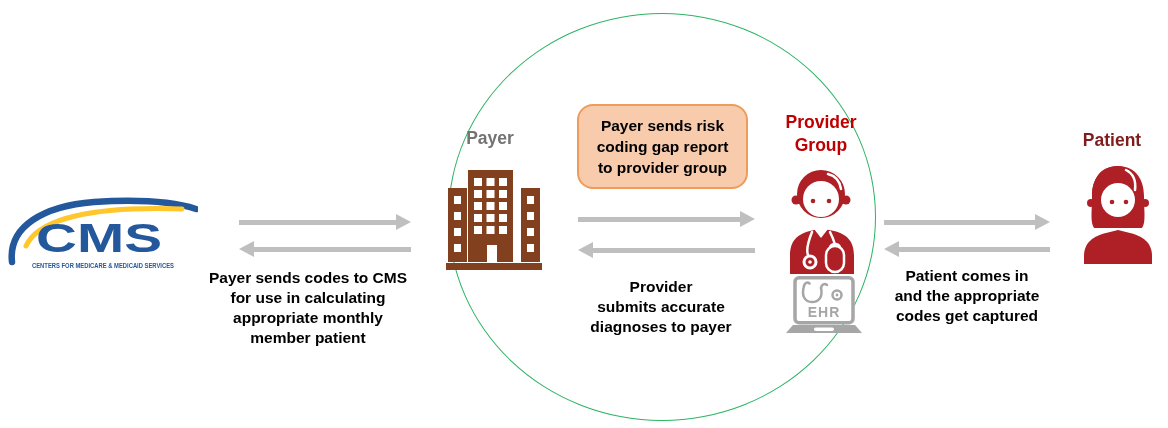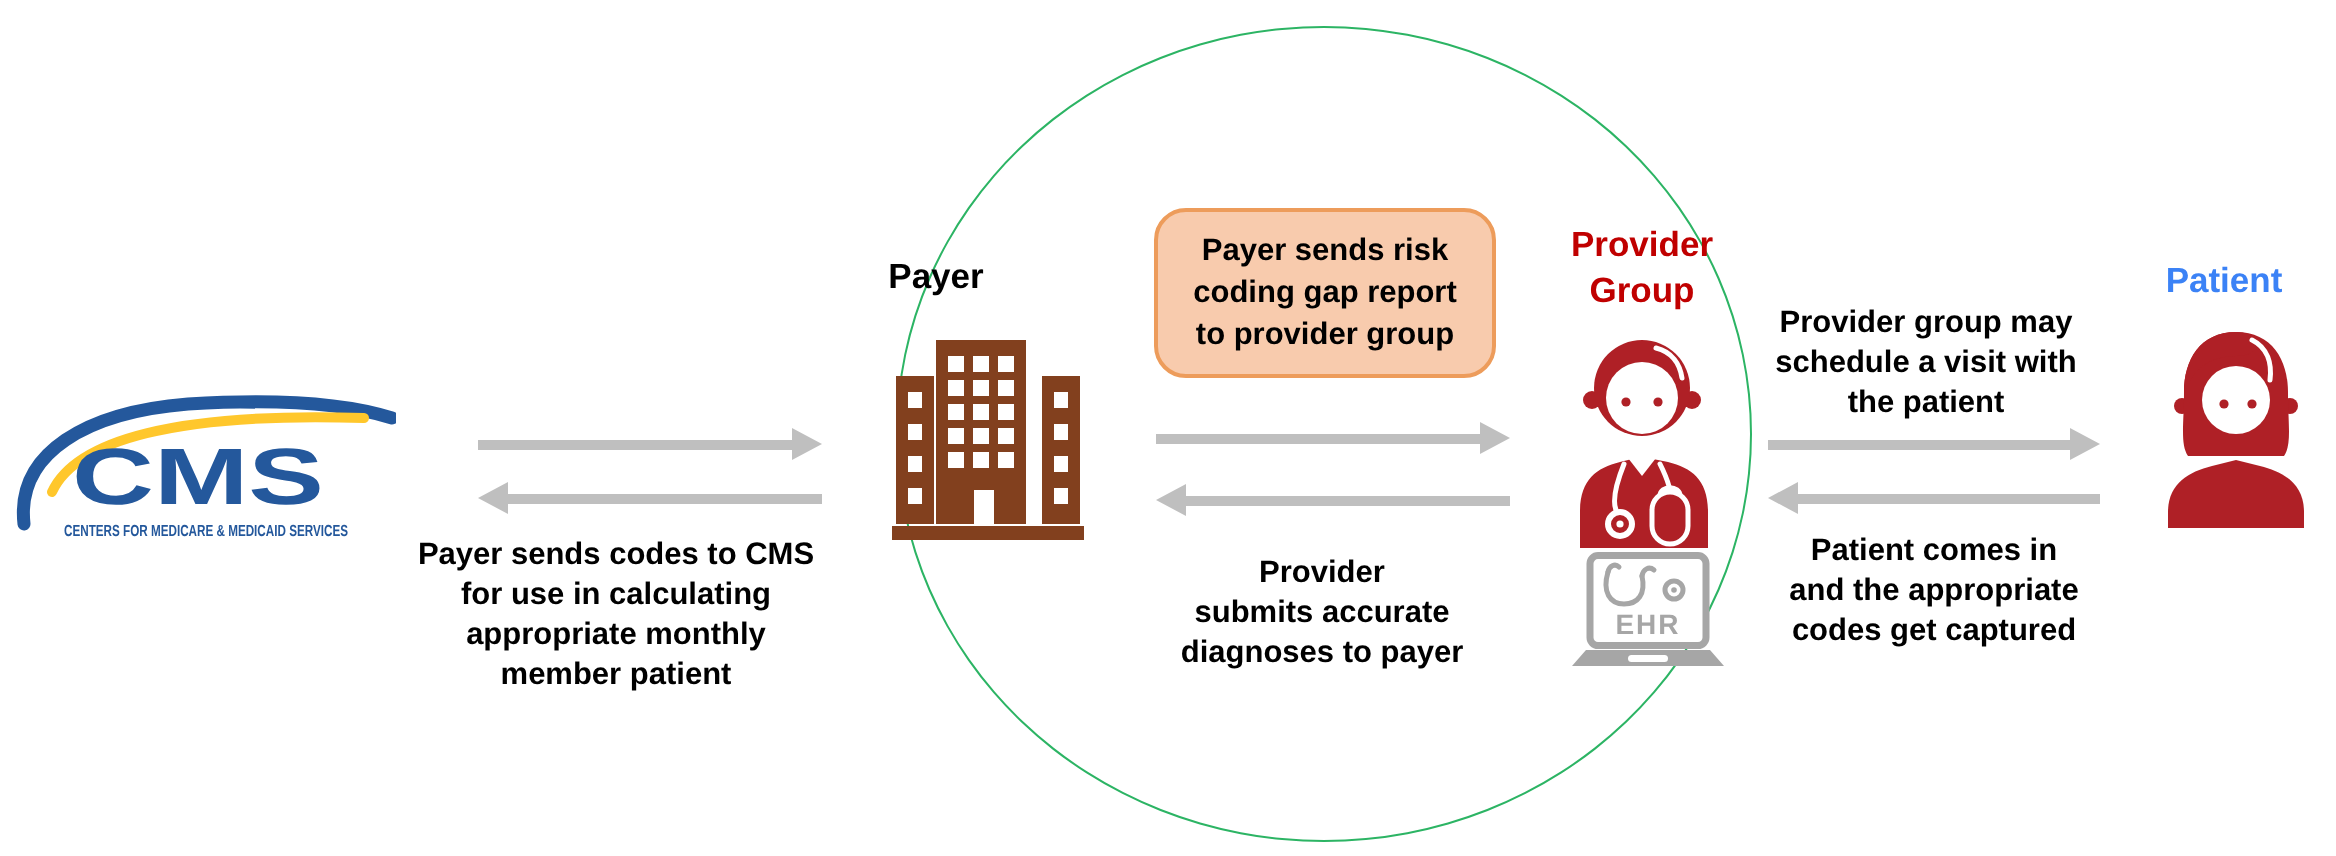--- a/index.html
+++ b/index.html
@@ -19,23 +19,23 @@
   .flow-text {
     position:absolute; color:#000; font-weight:bold; font-size:15.5px;
     line-height:20px; text-align:center; white-space:pre-line;
   }
 
   
   .node-label {
     position:absolute; font-weight:bold; font-size:17.5px; line-height:23px;
     text-align:center; white-space:pre-line;
   }
-  .payer-label   { color:#000000; left:432px; top:127px; width:72px; }
+  .payer-label   { color:#737373; left:454px; top:127px; width:72px; }
   .provider-label{ color:#C00000; left:771px; top:111px; width:100px; }
-  .patient-label { color:#3b82f6; left:1072px; top:129px; width:80px; }
+  .patient-label { color:#7f1d1d; left:1072px; top:129px; width:80px; }
 
   
   .arrow { position:absolute; height:16px; }
   .arrow .shaft { position:absolute; top:5.5px; height:5px; background:#BFBFBF; }
   .arrow .head  { position:absolute; top:0; width:0; height:0;
                   border-top:8px solid transparent; border-bottom:8px solid transparent; }
   .arrow-right .shaft { left:0; right:13px; }
   .arrow-right .head  { right:0; border-left:15px solid #BFBFBF; }
   .arrow-left  .shaft { left:13px; right:0; }
   .arrow-left  .head  { left:0; border-right:15px solid #BFBFBF; }
@@ -160,23 +160,20 @@
     <path d="M 18,10 C 15,20 19,26 26,26 C 33,26 37,21 35,12" fill="none" stroke="#A6A6A6" stroke-width="2.5" stroke-linecap="round"></path>
     <path d="M 18,10 C 18.5,7 21.5,5.5 23.5,7.5" fill="none" stroke="#A6A6A6" stroke-width="2.5" stroke-linecap="round"></path>
     <path d="M 35,12 C 35.5,8.5 38.5,7 41,9" fill="none" stroke="#A6A6A6" stroke-width="2.5" stroke-linecap="round"></path>
     <circle cx="51" cy="19" r="4.5" fill="none" stroke="#A6A6A6" stroke-width="2.5"></circle>
     <circle cx="51" cy="19" r="1.4" fill="#A6A6A6"></circle>
     <text x="38" y="41" text-anchor="middle" font-size="14" font-weight="bold" fill="#A6A6A6" letter-spacing="1">EHR</text>
     <path d="M 7,49 L 69,49 L 76,57 L 0,57 Z" fill="#A6A6A6"></path>
     <rect x="28" y="51.5" width="20" height="3.5" rx="1.75" fill="#ffffff"></rect>
   </svg>
 
-  <div class="flow-text" style="left:873px; top:152px; width:180px;">Provider group may
-schedule a visit with
-the patient</div>
 
   <div class="arrow arrow-right" style="left:884px; top:214px; width:166px;">
     <div class="shaft"></div>
     <div class="head"></div>
   </div>
   <div class="arrow arrow-left" style="left:884px; top:241px; width:166px;">
     <div class="shaft"></div>
     <div class="head"></div>
   </div>
 

